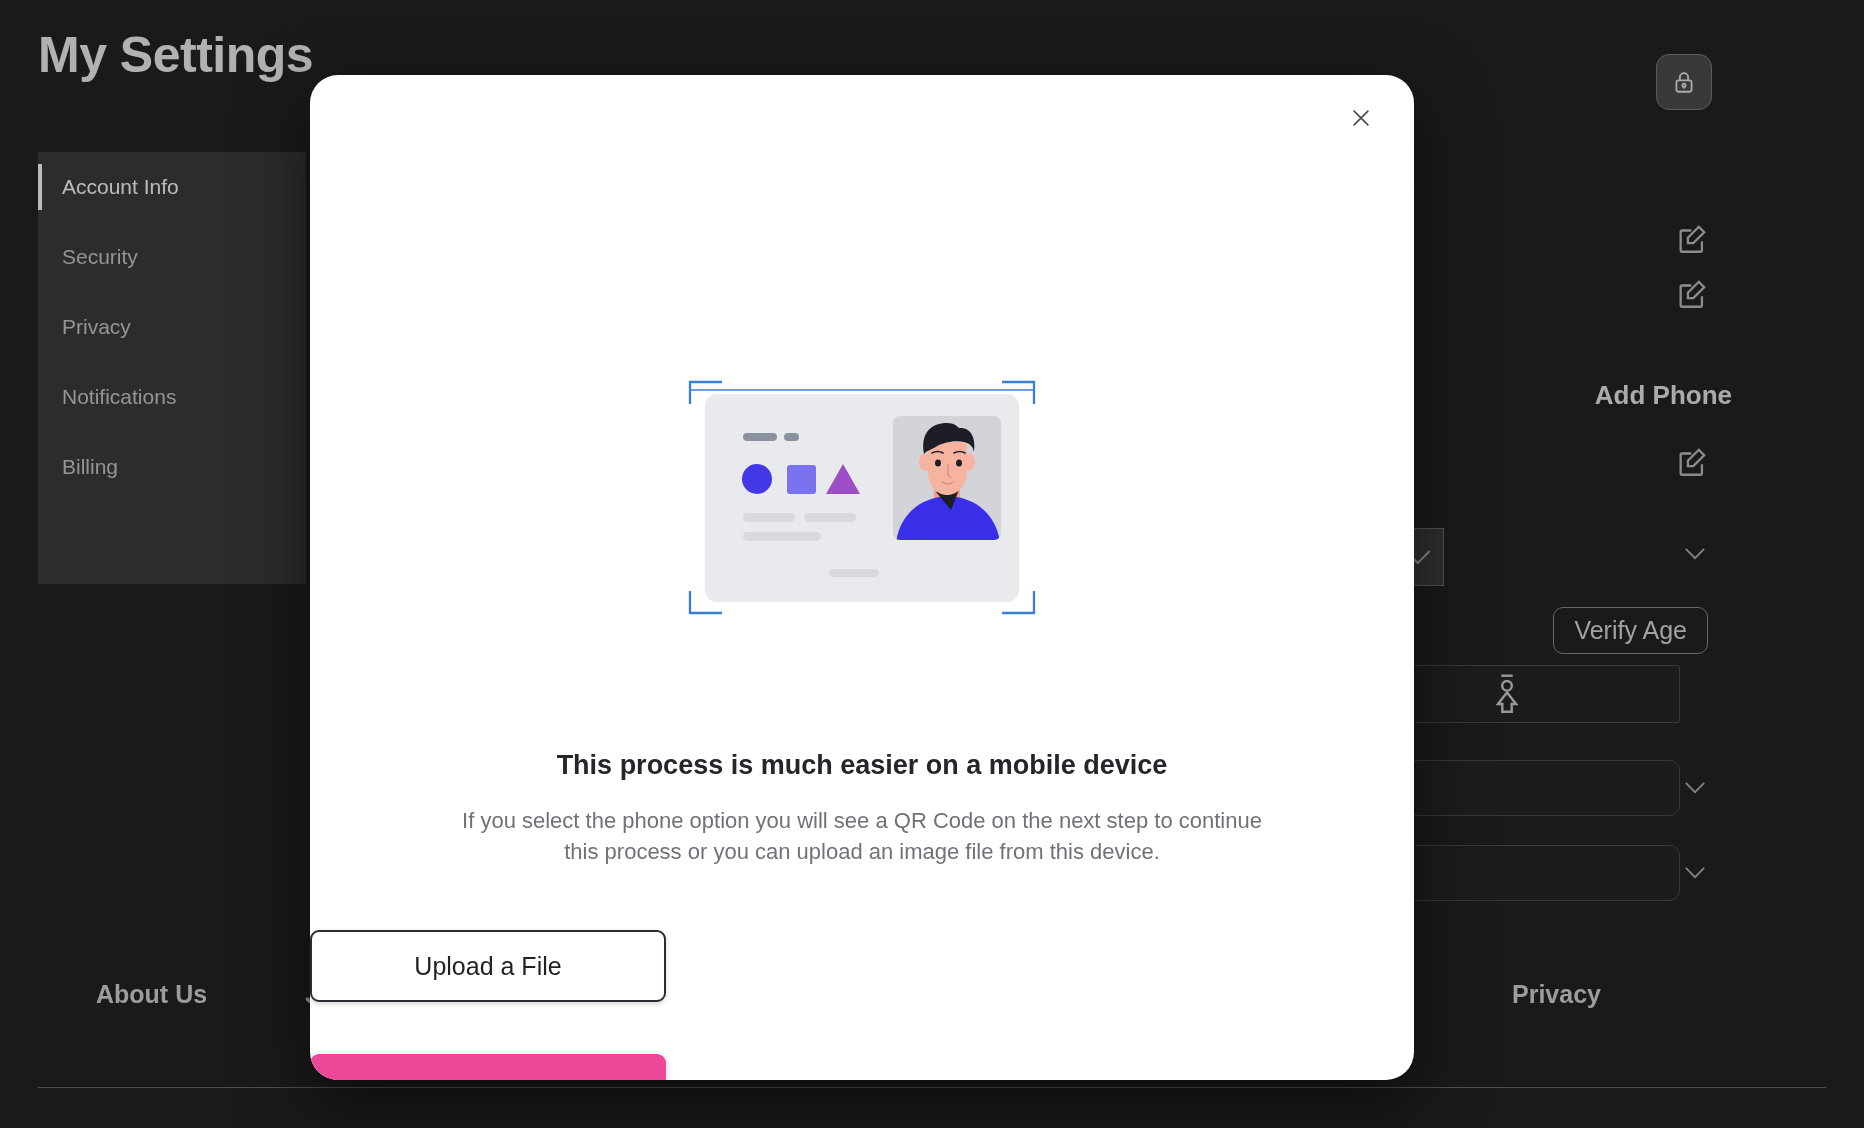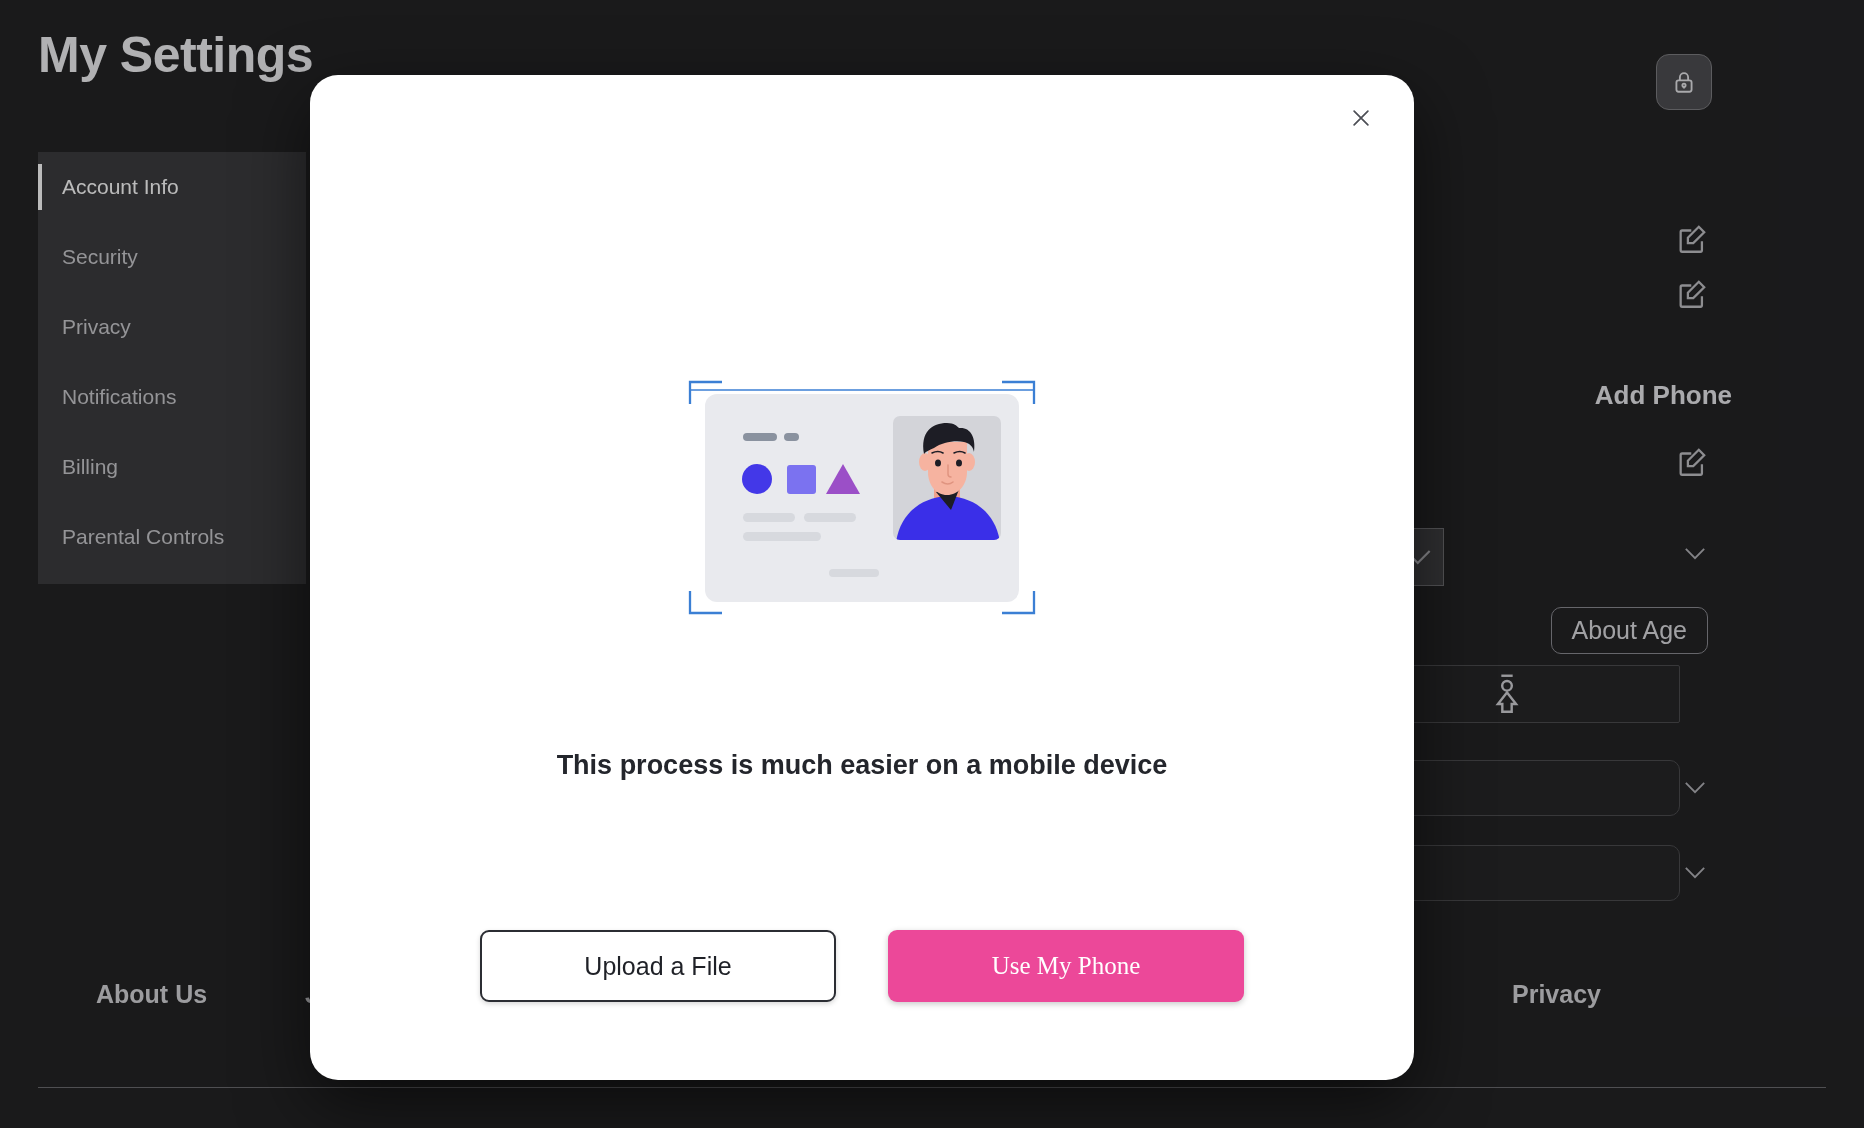--- a/index.html
+++ b/index.html
@@ -253,20 +253,21 @@
     color: #70727a;
   }
 
   .btn-row {
     position: absolute;
     left: 0; right: 0;
     top: 855px;
     display: flex;
     justify-content: center;
     gap: 52px;
+    flex-direction: column;
   }
   .btn {
     width: 356px;
     height: 72px;
     border-radius: 9px;
     font-size: 25px;
     font-family: "Liberation Sans", sans-serif;
     display: flex;
     align-items: center;
     justify-content: center;
@@ -304,23 +305,20 @@
       </div>
       <div class="side-item">
         <span>Privacy</span>
       </div>
       <div class="side-item">
         <span>Notifications</span>
       </div>
       <div class="side-item">
         <span>Billing</span>
       </div>
-      <div class="side-item">
-        <span>Parental Controls</span>
-      </div>
     </nav>
 
     <div class="lock-btn">
       <svg viewBox="0 0 24 24" width="26" height="26" fill="none" stroke="#e6e6ea" stroke-width="1.7">
         <rect x="5" y="10.5" width="14" height="10.5" rx="2"></rect>
         <path d="M8.2 10.5V7.6a3.8 3.8 0 0 1 7.6 0v2.9"></path>
         <circle cx="12" cy="15" r="1.5"></circle>
         <path d="M12 16.3v1.8"></path>
       </svg>
     </div>
@@ -343,21 +341,21 @@
     <div class="checkbox-bg">
       <svg viewBox="0 0 24 24" width="26" height="26" fill="none" stroke="#b6b6bb" stroke-width="2">
         <path d="M4 12.5l5 5L20 6.5"></path>
       </svg>
     </div>
 
     <svg class="chev chev-top" viewBox="0 0 24 14" fill="none" stroke="#b2b2b7" stroke-width="2">
         <path d="M2 2l10 10L22 2"></path>
       </svg>
 
-    <div class="verify-age">About Age</div>
+    <div class="verify-age">Verify Age</div>
 
     <div class="bg-field field-person"></div>
     <svg class="person-icon" viewBox="0 0 24 32" fill="none" stroke="#d0d0d5" stroke-width="1.7">
       <path d="M8 2.4h8"></path>
       <circle cx="12" cy="9.5" r="3.4"></circle>
       <path d="M12 14.2L5.6 22.4h3.1v5.4h6.6v-5.4h3.1z"></path>
     </svg>
 
     <div class="bg-field field-a"></div>
     <svg class="chev chev-a" viewBox="0 0 24 14" fill="none" stroke="#b2b2b7" stroke-width="2">
@@ -441,20 +439,21 @@
           <ellipse cx="271" cy="83" rx="3" ry="3.6" fill="#1d1d25"></ellipse>
 
           <path d="M260 85 v9 q0 3 3 3" stroke="#e09480" stroke-width="1.5" fill="none" stroke-linecap="round"></path>
 
           <path d="M254 102 q6 4 11 0" stroke="#e09480" stroke-width="1.6" fill="none" stroke-linecap="round"></path>
         </g>
       </g>
     </svg>
 
     <div class="subhead">This process is much easier on a mobile device</div>
+    <div class="body-copy">If you select the phone option you will see a QR Code on the next step to continue this process or you can upload an image file from this device.</div>
 
     <div class="btn-row">
       <button class="btn btn-outline">Upload a File</button>
       <button class="btn btn-solid">Use My Phone</button>
     </div>
   </div>
 
 </div>
 
 </body></html>

